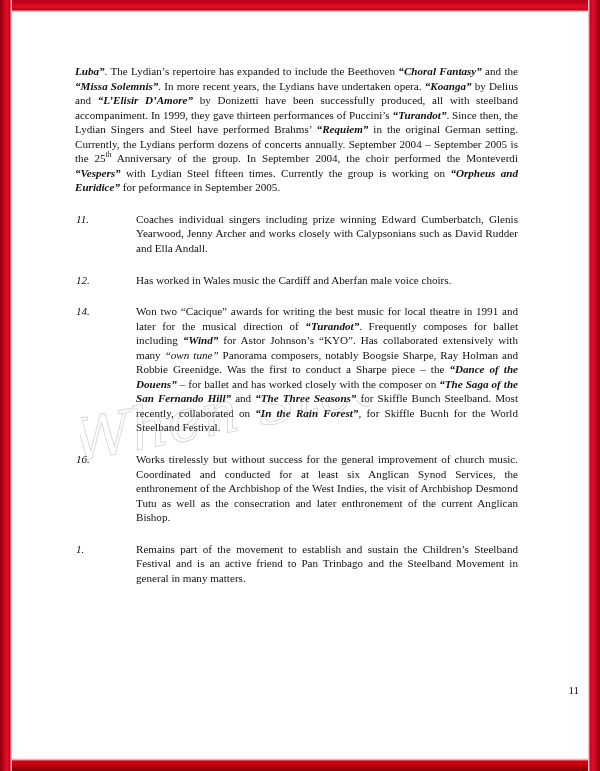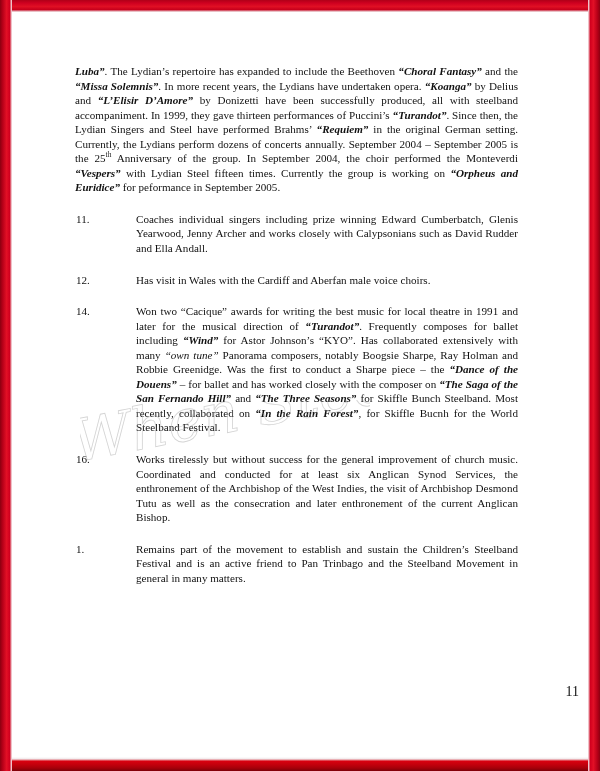--- a/index.html
+++ b/index.html
@@ -80,20 +80,21 @@
     align-items: flex-start;
     margin-bottom: 17px;
   }
   .item-number {
     flex: 0 0 52px;
     font-size: 11.1px;
     line-height: 14.55px;
     color: #111111;
     text-align: left;
     padding-left: 1px;
+    font-style: italic;
   }
   .item-text {
     flex: 1 1 auto;
     font-size: 11.1px;
     line-height: 14.55px;
     text-align: justify;
     color: #111111;
     margin-left: 9px;
   }
   
@@ -122,21 +123,21 @@
     fill: none;
     stroke: #9a9a9a;
     stroke-width: 0.85;
   }
 
   
   #page-number {
     position: absolute;
     right: 9px;
     top: 672px;
-    font-size: 14px;
+    font-size: 11px;
     color: #111111;
     z-index: 2;
     text-align: center;
   }
 
   
   #footer-plate {
     position: absolute;
     left: 14px;
     bottom: 5px;
@@ -179,21 +180,21 @@
 
       <p class="para" id="intro-paragraph"><span class="bi">Luba”</span>. The Lydian’s repertoire has expanded to include the Beethoven <span class="bi">“Choral Fantasy”</span> and the <span class="bi">“Missa Solemnis”</span>. In more recent years, the Lydians have undertaken opera. <span class="bi">“Koanga”</span> by Delius and <span class="bi">“L’Elisir D’Amore”</span> by Donizetti have been successfully produced, all with steelband accompaniment. In 1999, they gave thirteen performances of Puccini’s <span class="bi">“Turandot”</span>. Since then, the Lydian Singers and Steel have performed Brahms’ <span class="bi">“Requiem”</span> in the original German setting. Currently, the Lydians perform dozens of concerts annually. September 2004 – September 2005 is the 25<sup>th</sup> Anniversary of the group. In September 2004, the choir performed the Monteverdi <span class="bi">“Vespers”</span> with Lydian Steel fifteen times. Currently the group is working on <span class="bi">“Orpheus and Euridice”</span> for peformance in September 2005.</p>
 
       <div id="numbered-list">
           <div class="list-item">
             <div class="item-number">11.</div>
             <div class="item-text">Coaches individual singers including prize winning Edward Cumberbatch, Glenis Yearwood, Jenny Archer and works closely with Calypsonians such as David Rudder and Ella Andall.</div>
           </div>
           <div class="list-item">
             <div class="item-number">12.</div>
-            <div class="item-text">Has visit in Wales with the Cardiff and Aberfan male voice choirs.</div>
+            <div class="item-text">Has worked in Wales music the Cardiff and Aberfan male voice choirs.</div>
           </div>
           <div class="list-item">
             <div class="item-number">14.</div>
             <div class="item-text">Won two “Cacique” awards for writing the best music for local theatre in 1991 and later for the musical direction of <span class="bi">“Turandot”</span>. Frequently composes for ballet including <span class="bi">“Wind”</span> for Astor Johnson’s “KYO”. Has collaborated extensively with many <span class="ital">“own tune”</span> Panorama composers, notably Boogsie Sharpe, Ray Holman and Robbie Greenidge. Was the first to conduct a Sharpe piece – the <span class="bi">“Dance of the Douens”</span> – for ballet and has worked closely with the composer on <span class="bi">“The Saga of the San Fernando Hill”</span> and <span class="bi">“The Three Seasons”</span> for Skiffle Bunch Steelband. Most recently, collaborated on <span class="bi">“In the Rain Forest”</span>, for Skiffle Bucnh for the World Steelband Festival.</div>
           </div>
           <div class="list-item">
             <div class="item-number">16.</div>
             <div class="item-text">Works tirelessly but without success for the general improvement of church music. Coordinated and conducted for at least six Anglican Synod Services, the enthronement of the Archbishop of the West Indies, the visit of Archbishop Desmond Tutu as well as the consecration and later enthronement of the current Anglican Bishop.</div>
           </div>
           <div class="list-item">

